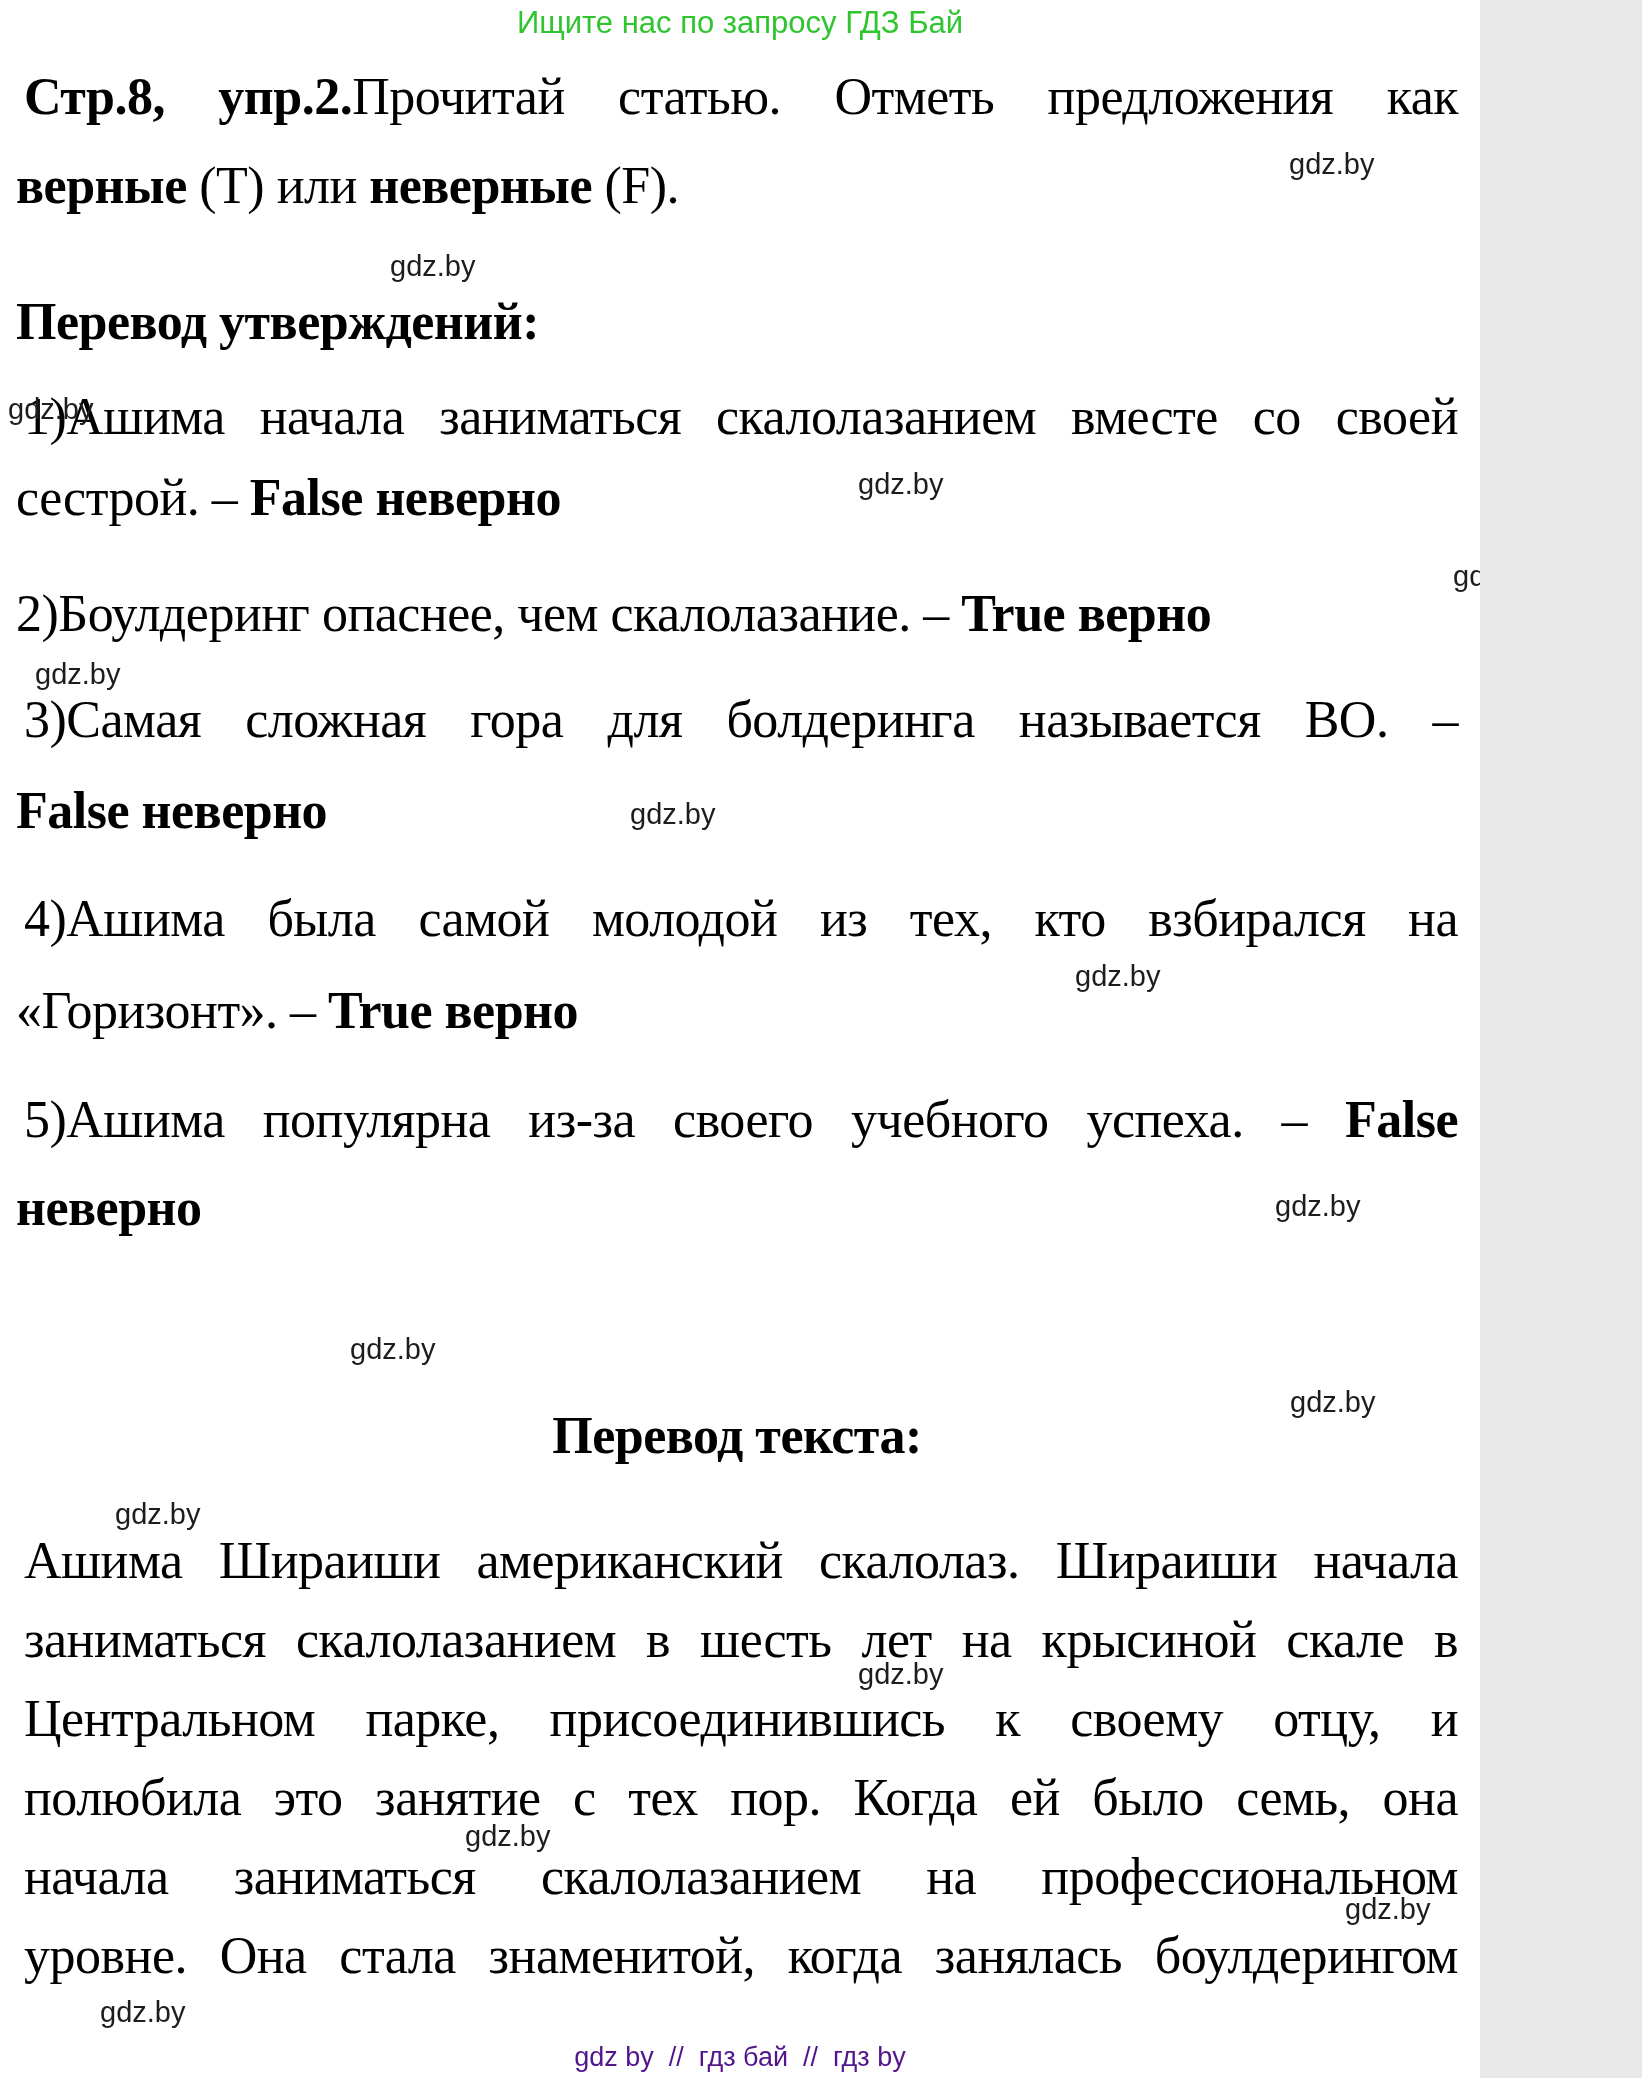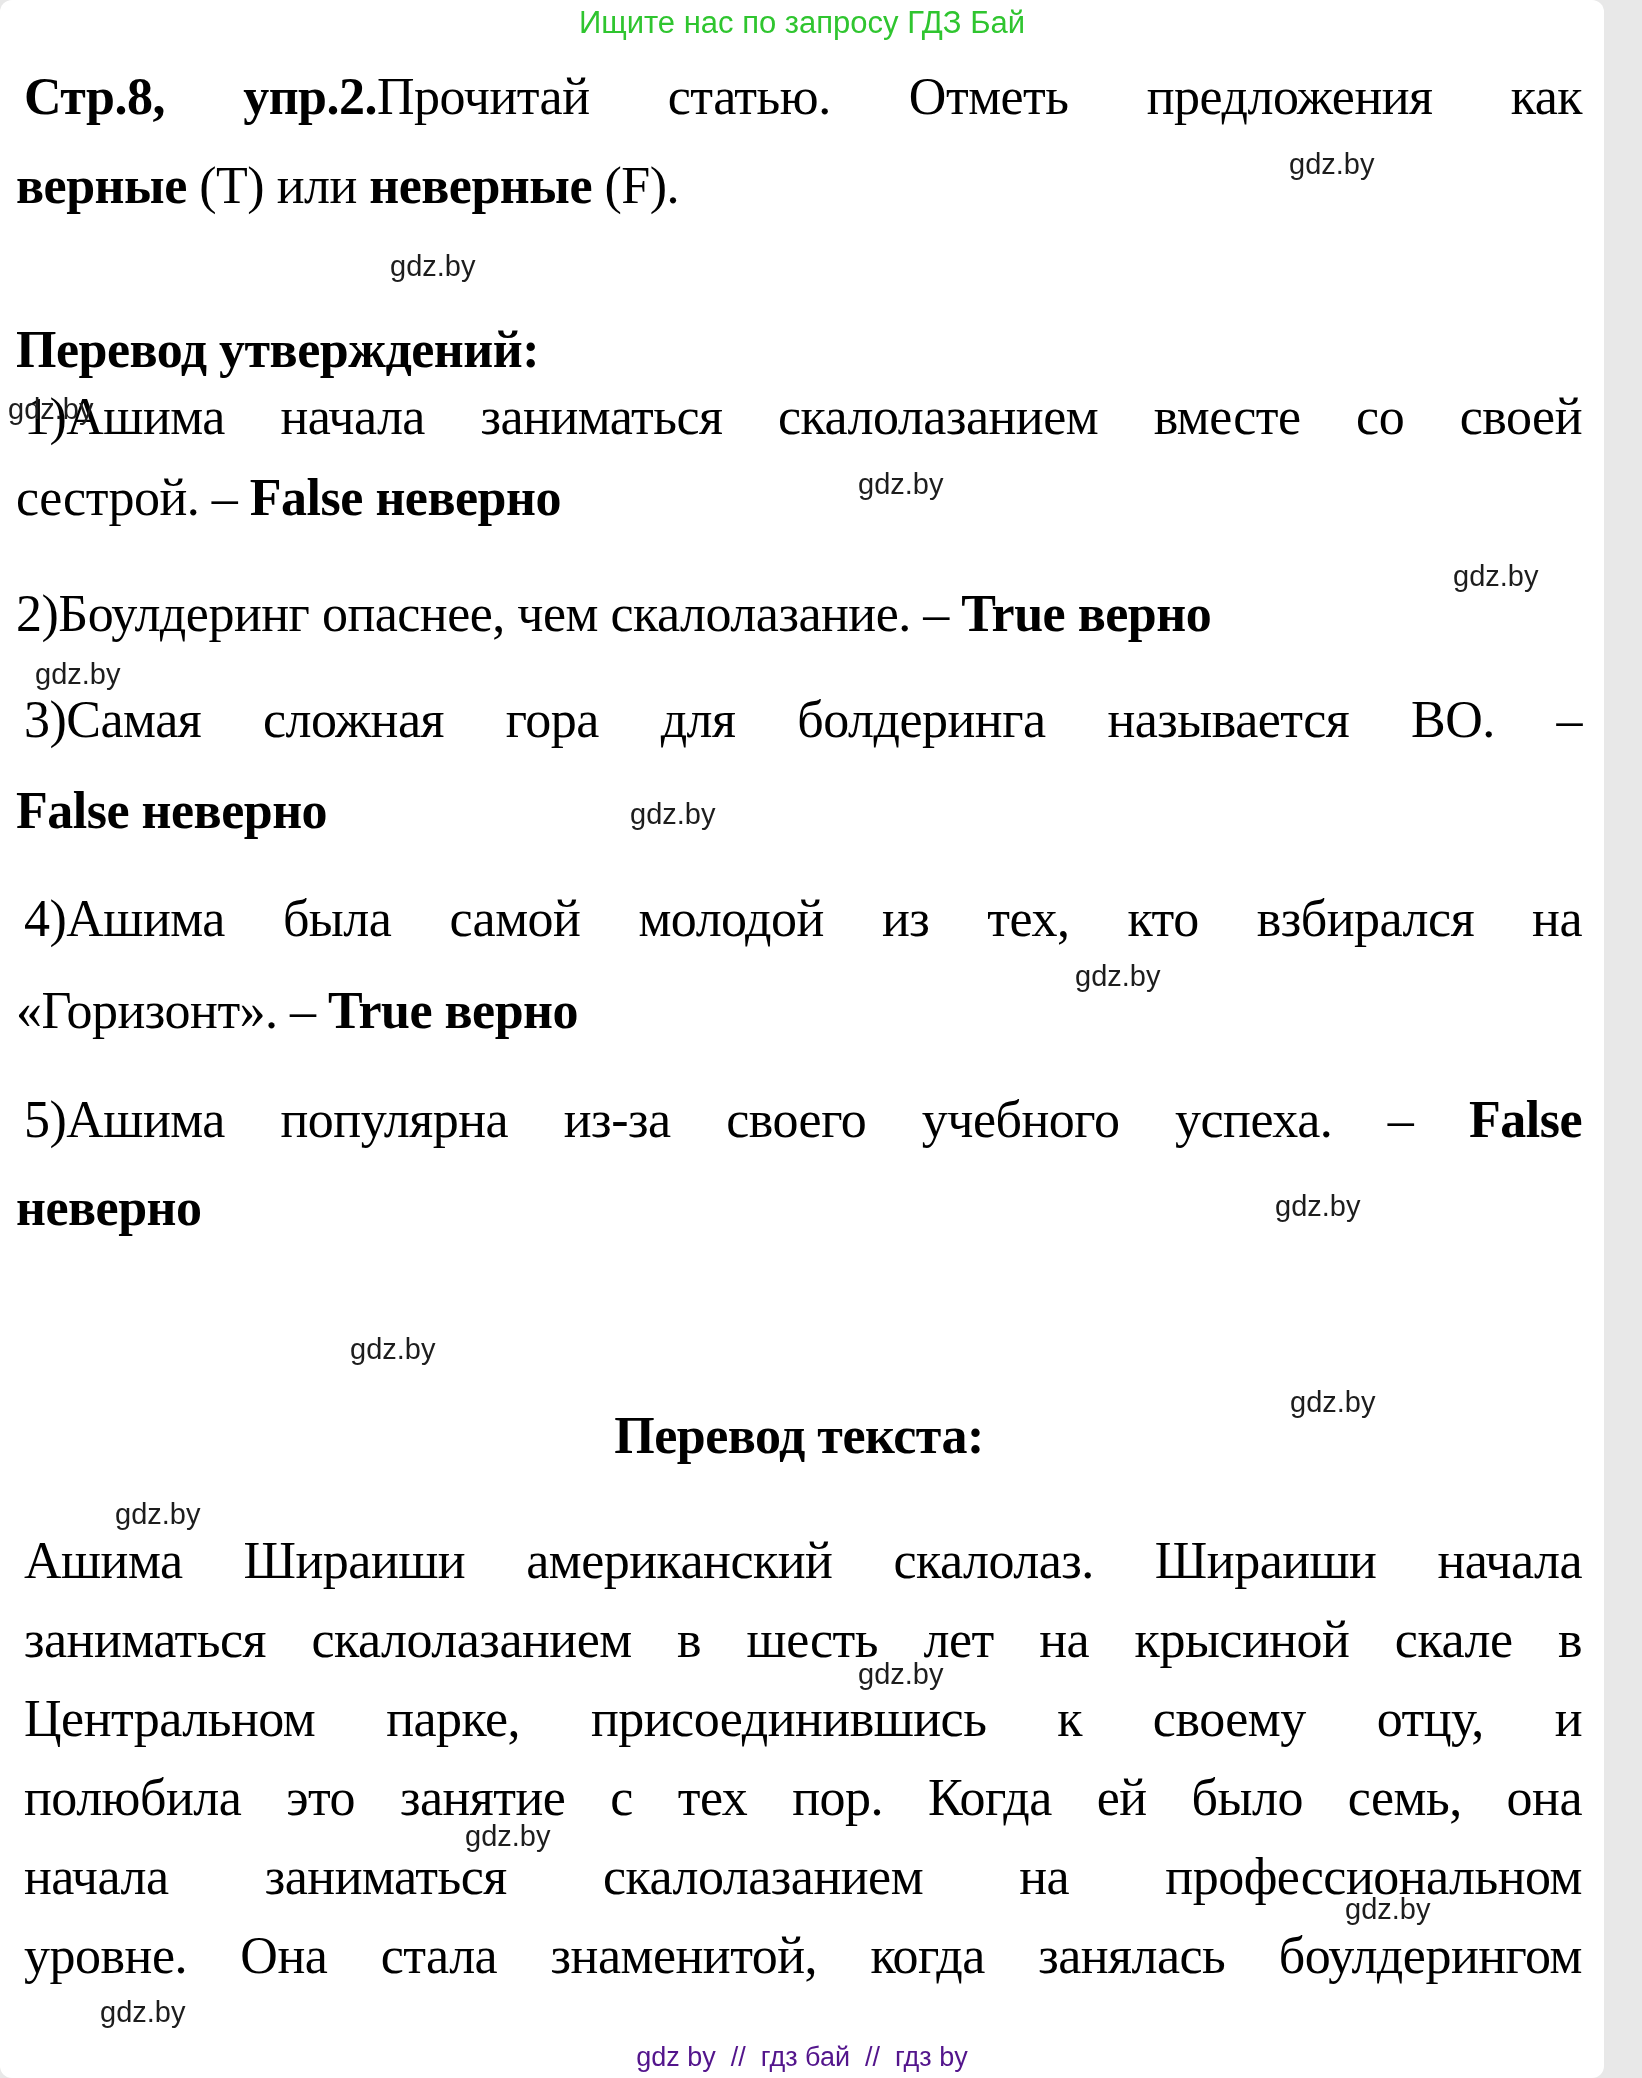--- a/index.html
+++ b/index.html
@@ -5,27 +5,26 @@
   :root{
     --bg:#ffffff;
     --ink:#000000;
     --green:#2fc52f;
     --purple:#53158c;
     --wm:#1d1d1d;
   }
   html,body{margin:0;padding:0;background:#e8e8e8;}
   .page{
     position:relative;
-    width:1604px;
+    width:1480px;
     height:2078px;
     background:var(--bg);
     overflow:hidden;
     font-family:"Liberation Serif","DejaVu Serif",serif;
     color:var(--ink);
-    border-radius:12px;
   }
   .banner{
     position:absolute;
     top:5px;left:0;width:100%;
     text-align:center;
     font-family:"Liberation Sans","DejaVu Sans",sans-serif;
     font-size:31px;
     color:var(--green);
     white-space:pre;
   }
@@ -65,21 +64,21 @@
 </style>
 </head>
 <body>
 
 <div class="page">
   <div class="banner">Ищите нас по запросу ГДЗ Бай</div>
 
   <div id="lines-root">
       <div class="line j" style="top: 71px;"><span class="b">Стр.8, упр.2.</span><span>Прочитай статью. Отметь предложения как</span></div>
       <div class="line" style="top: 160px;"><span class="b">верные</span><span> (Т) или </span><span class="b">неверные</span><span> (F).</span></div>
-      <div class="line" style="top: 296px; margin-top: 28px;"><span class="b">Перевод утверждений:</span></div>
+      <div class="line" style="top: 296px;"><span class="b">Перевод утверждений:</span></div>
       <div class="line j" style="top: 391px;"><span>1)Ашима начала заниматься скалолазанием вместе со своей</span></div>
       <div class="line" style="top: 472px;"><span>сестрой. – </span><span class="b">False неверно</span></div>
       <div class="line" style="top: 588px;"><span>2)Боулдеринг опаснее, чем скалолазание. – </span><span class="b">True верно</span></div>
       <div class="line j" style="top: 694px;"><span>3)Самая сложная гора для болдеринга называется ВО. –</span></div>
       <div class="line" style="top: 785px;"><span class="b">False неверно</span></div>
       <div class="line j" style="top: 893px;"><span>4)Ашима была самой молодой из тех, кто взбирался на</span></div>
       <div class="line" style="top: 985px;"><span>«Горизонт». – </span><span class="b">True верно</span></div>
       <div class="line j" style="top: 1094px;"><span>5)Ашима популярна из-за своего учебного успеха. – </span><span class="b">False</span></div>
       <div class="line" style="top: 1182px;"><span class="b">неверно</span></div>
       <div class="line" style="top: 1410px; text-align: center;"><span class="b">Перевод текста:</span></div>

